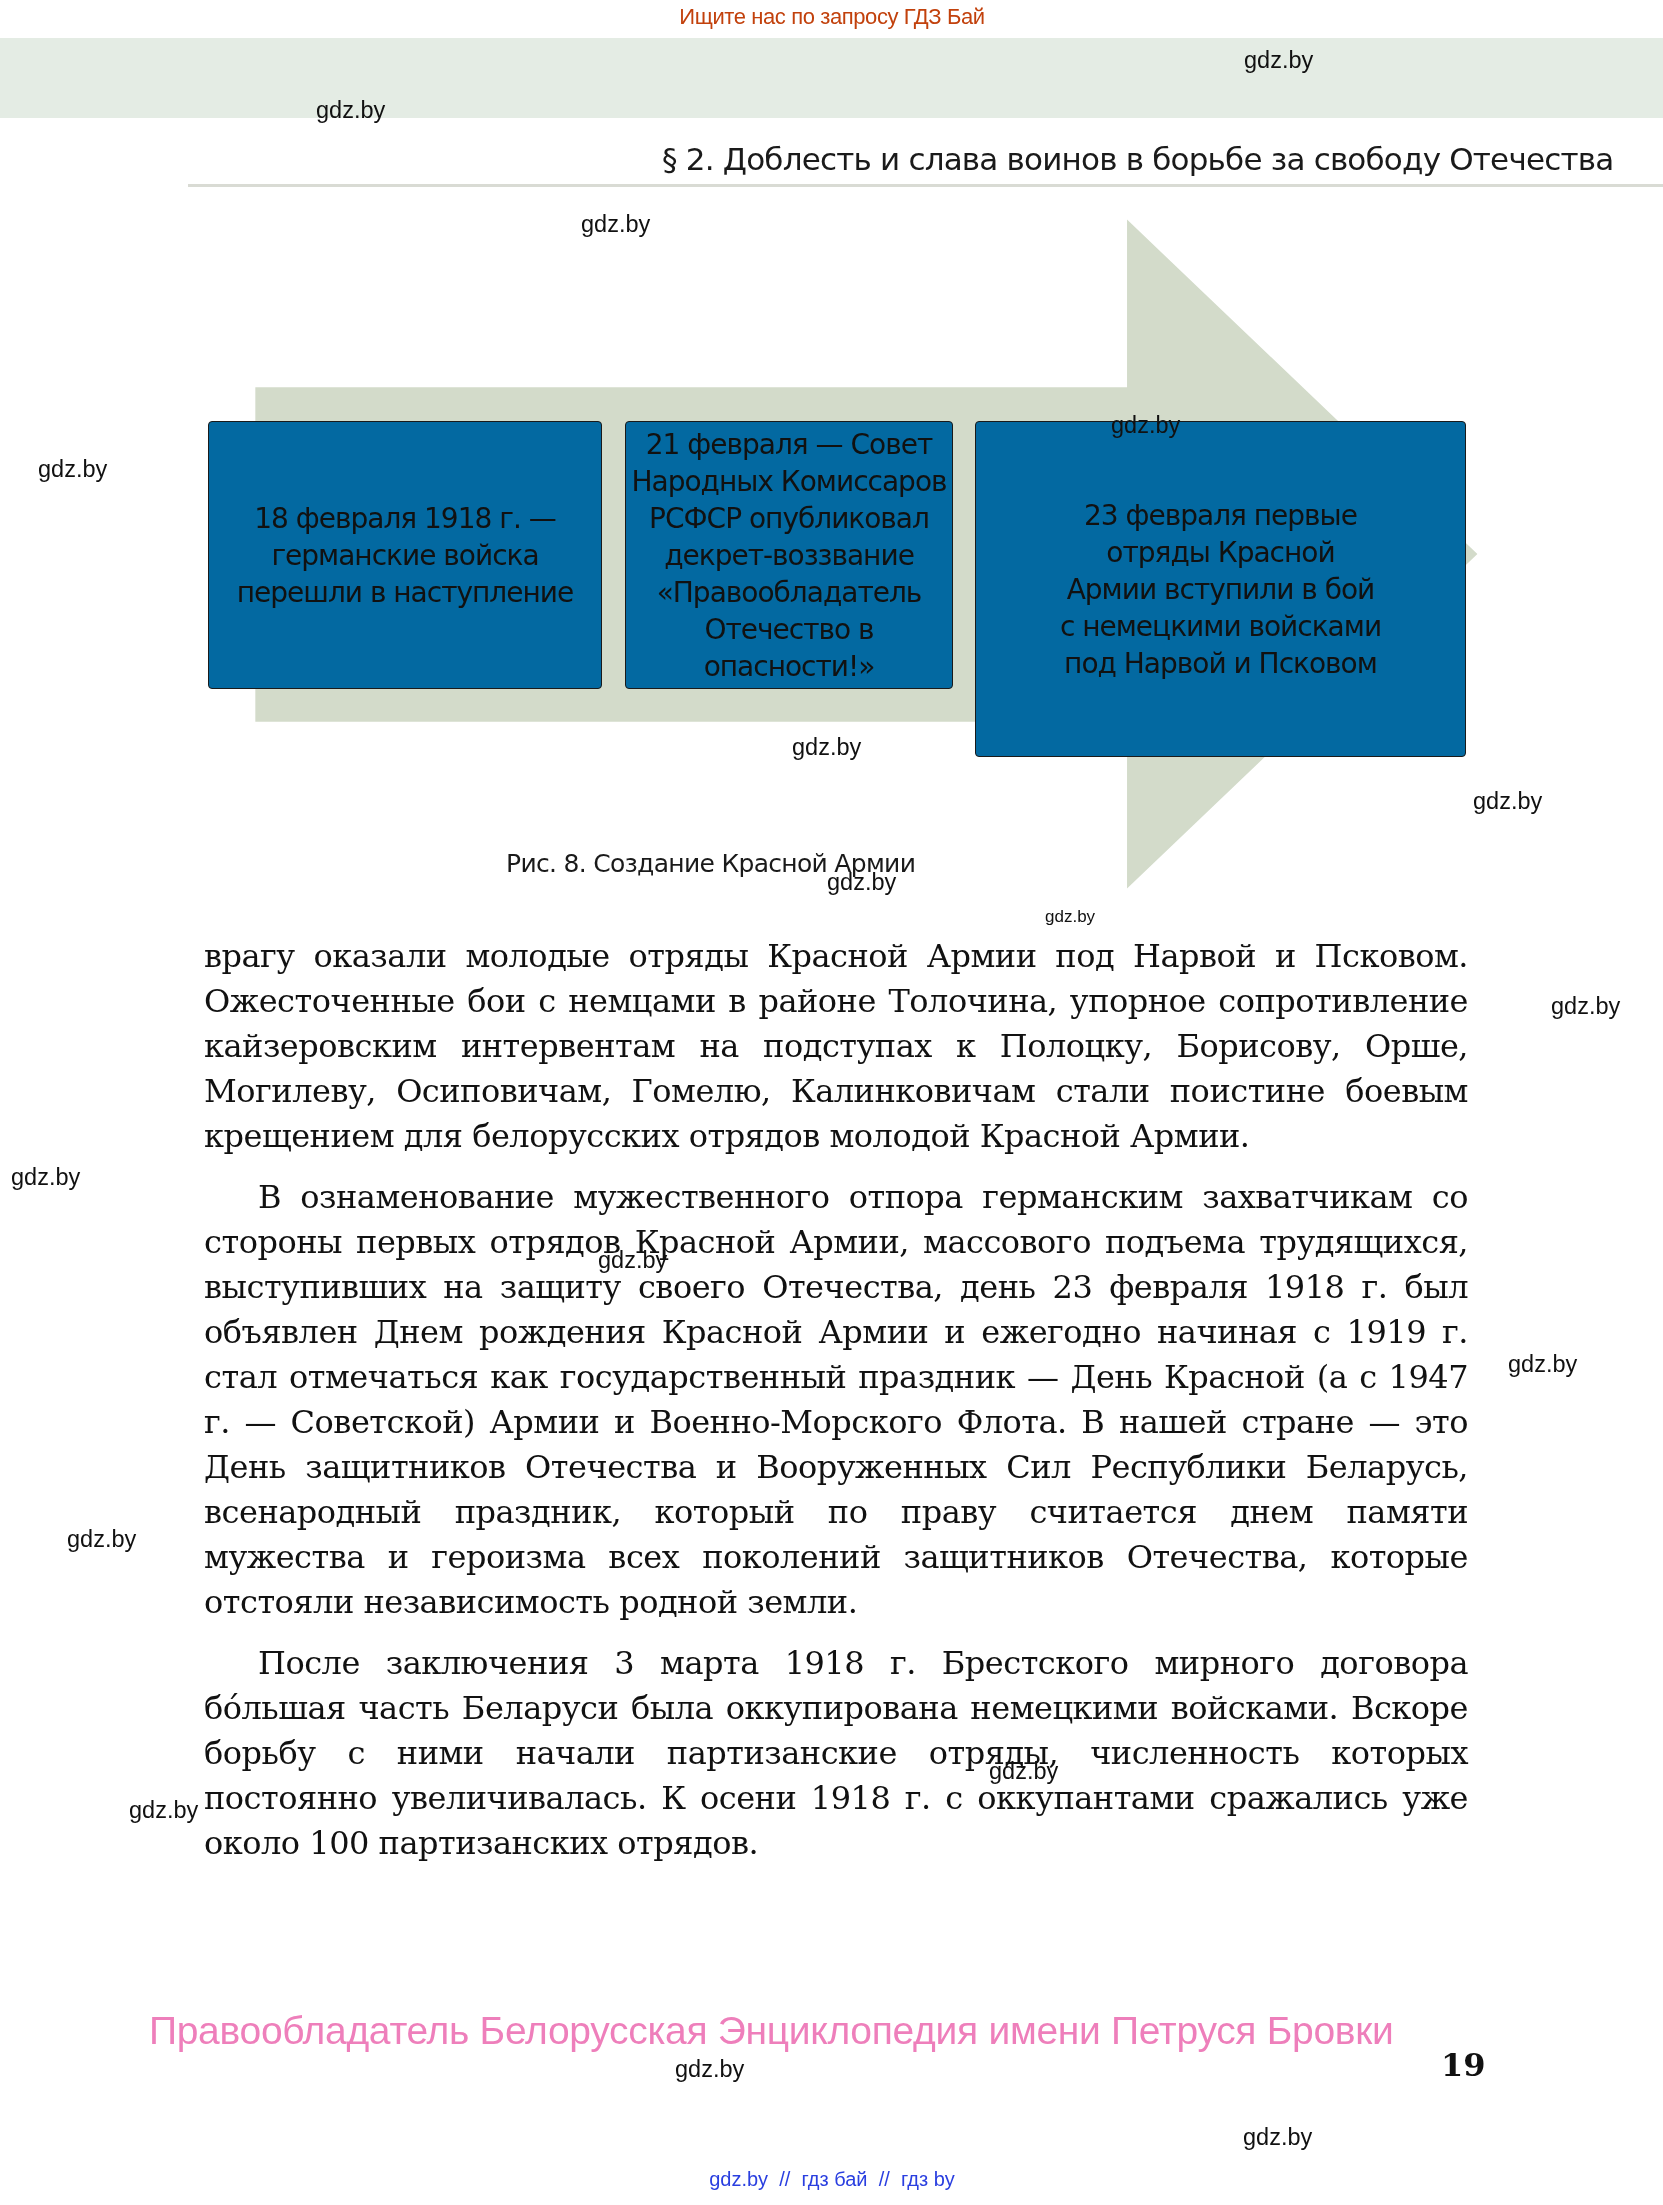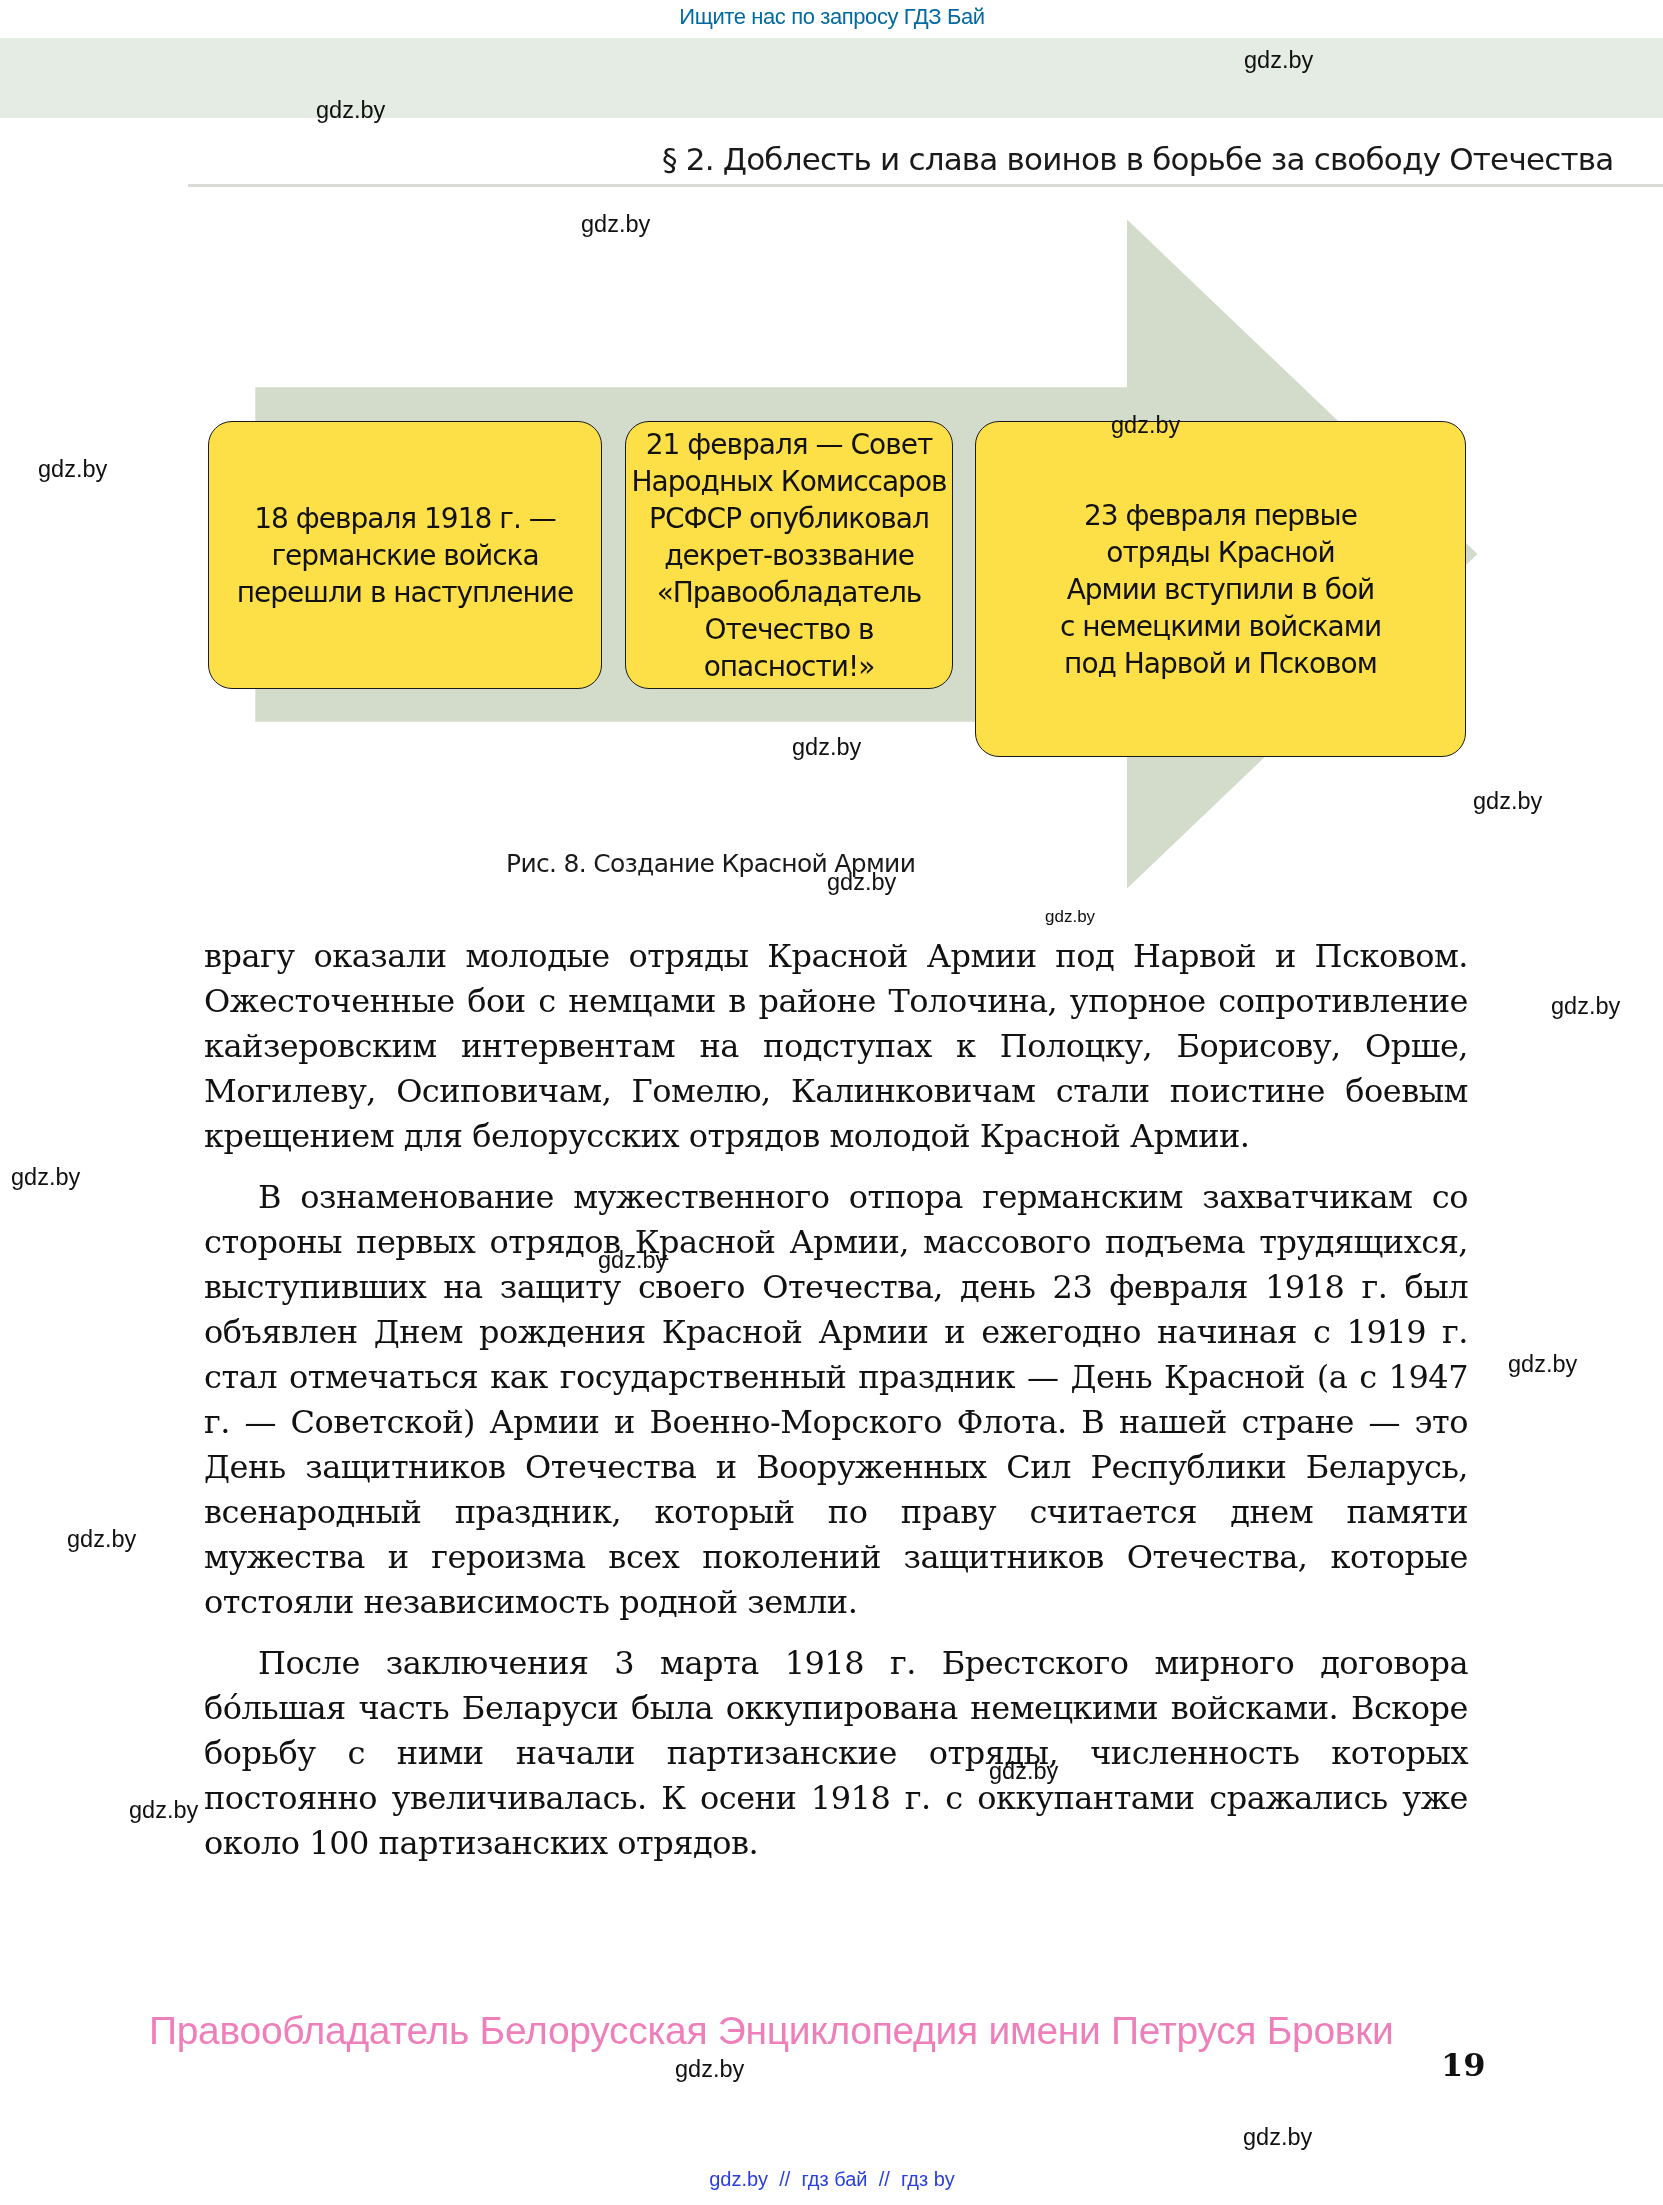--- a/index.html
+++ b/index.html
@@ -5,37 +5,37 @@
   html, body { margin:0; padding:0; }
   body {
     width:1664px; height:2205px; position:relative; overflow:hidden;
     background:#ffffff; color:#111;
     font-family:"DejaVu Serif", serif;
   }
   .abs { position:absolute; }
   .top-banner {
     left:0; top:0; width:1664px; height:34px; text-align:center;
     font-family:"Liberation Sans", sans-serif; font-size:22px; line-height:34px;
-    color:#0369a1; letter-spacing:-0.4px;
+    color:#c2410c; letter-spacing:-0.4px;
   }
   .header-band { left:0; top:38px; width:1664px; height:80px; background:#e4ece4; }
   .section-title {
     left:662px; top:141px; font-family:"DejaVu Sans", sans-serif; font-size:31px;
     color:#1a1a1a; letter-spacing:-0.8px; white-space:nowrap;
   }
   .header-rule { left:188px; top:184px; width:1476px; height:3.4px; background:#d9dbd4; }
   .wm {
     font-family:"Liberation Sans", sans-serif; font-size:23.5px; color:#111;
     white-space:nowrap; line-height:1;
   }
   .wm.small { font-size:17px; }
   
   .arrow { left:0; top:0; width:1664px; height:922px; }
   .box {
-    background:#fde047; border:1.7px solid #1a1a1a; border-radius:24px;
+    background:#0369a1; border:1.7px solid #1a1a1a; border-radius:4px;
     box-sizing:border-box; display:flex; align-items:center; justify-content:center;
     text-align:center; font-family:"DejaVu Sans", sans-serif; font-size:28px;
     line-height:37px; color:#111; letter-spacing:-1px; padding:0 11.7px;
   }
   .caption {
     left:506px; top:832px; font-family:"DejaVu Sans", sans-serif; font-size:25px;
     color:#1a1a1a; letter-spacing:-0.7px; white-space:nowrap;margin-top:17px;
   }
   
   .body-text {

